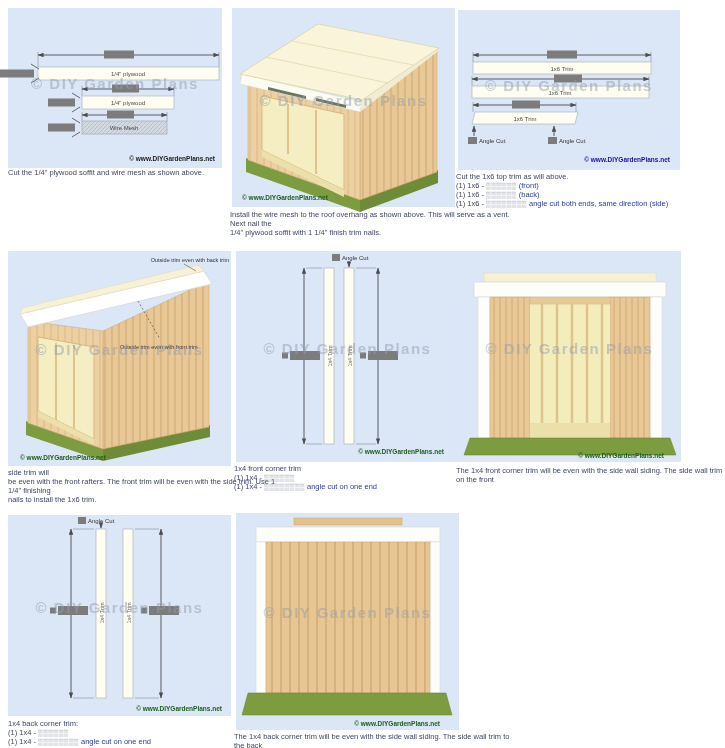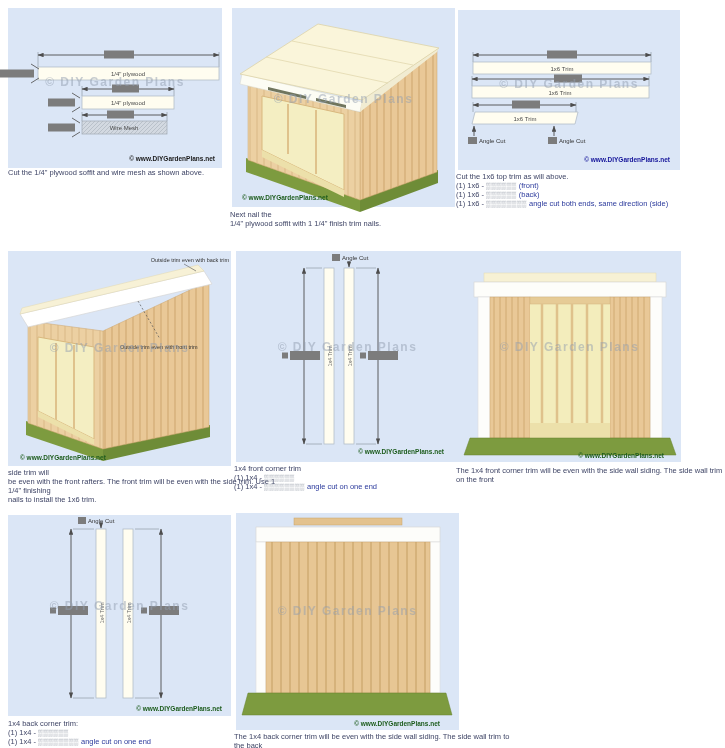--- a/index.html
+++ b/index.html
@@ -11,21 +11,21 @@
   .dim{stroke:#4d4d4d;stroke-width:0.9;}
   .ext{stroke:#9aa3b0;stroke-width:0.8;}
   .tick{stroke:#5a5a5a;stroke-width:0.9;}
   .blob{fill:#7c7c7c;}
   .bar{fill:#fffdf0;stroke:#b3bdc9;stroke-width:0.8;}
   .barlabel{font-size:6px;fill:#4a4a4a;text-anchor:middle;}
   .vlabel{font-size:5.5px;fill:#6a6a6a;}
   .slabel{font-size:6px;fill:#333333;}
   .anno{font-size:5.5px;fill:#333333;}
   .credit{font-size:6.5px;font-weight:bold;}
-  .wm{position:absolute;left:0;width:100%;top:42%;text-align:center;font-size:12px;
+  .wm{position:absolute;left:0;width:100%;top:42%;text-align:center;font-size:15px;
       font-weight:bold;letter-spacing:1.5px;color:rgba(145,158,176,0.5);
       white-space:nowrap;pointer-events:none;}
   .caption{position:absolute;font-size:7.5px;line-height:9px;color:#3f4566;white-space:nowrap;}
   .cl .desc{color:#2b3a9c;}
   .smudge{color:#939aa6;filter:blur(0.5px);font-size:6.5px;letter-spacing:0.5px;}
 </style>
 </head>
 <body>
 
 <svg width="0" height="0" style="position:absolute" aria-hidden="true">
@@ -110,20 +110,21 @@
       <polygon points="130,92 207,40 205,44 128,104" fill="#f1ecd2"></polygon>
       <polygon points="8,66 86,16 207,40 130,92" fill="#faf5da" stroke="#ddd3a8" stroke-width="0.8"></polygon>
       <line x1="34" y1="49" x2="156" y2="75" stroke="#e2d8ae" stroke-width="0.8"></line>
       <line x1="60" y1="33" x2="181" y2="57" stroke="#e2d8ae" stroke-width="0.8"></line>
     </g>
     <text class="credit" x="10" y="192" fill="#1d5c1d">© www.DIYGardenPlans.net</text>
   </svg>
   <div class="wm">© DIY Garden Plans</div>
 </div>
 <div class="caption" style="left:230px;top:210px">
+  <div>Install the wire mesh to the roof overhang as shown above. This will serve as a vent.</div>
   <div>Next nail the</div>
   <div>1/4" plywood soffit with 1 1/4" finish trim nails.</div>
 </div>
 
 <div class="panel" style="left:458px;top:10px;width:222px;height:160px">
   <svg width="222" height="160" viewBox="0 0 222 160">
     <g>
       <line class="ext" x1="15" y1="42" x2="15" y2="52"></line>
       <line class="ext" x1="193" y1="42" x2="193" y2="52"></line>
       <line class="dim" x1="15" y1="45" x2="193" y2="45" marker-start="url(#arr)" marker-end="url(#arr)"></line>

